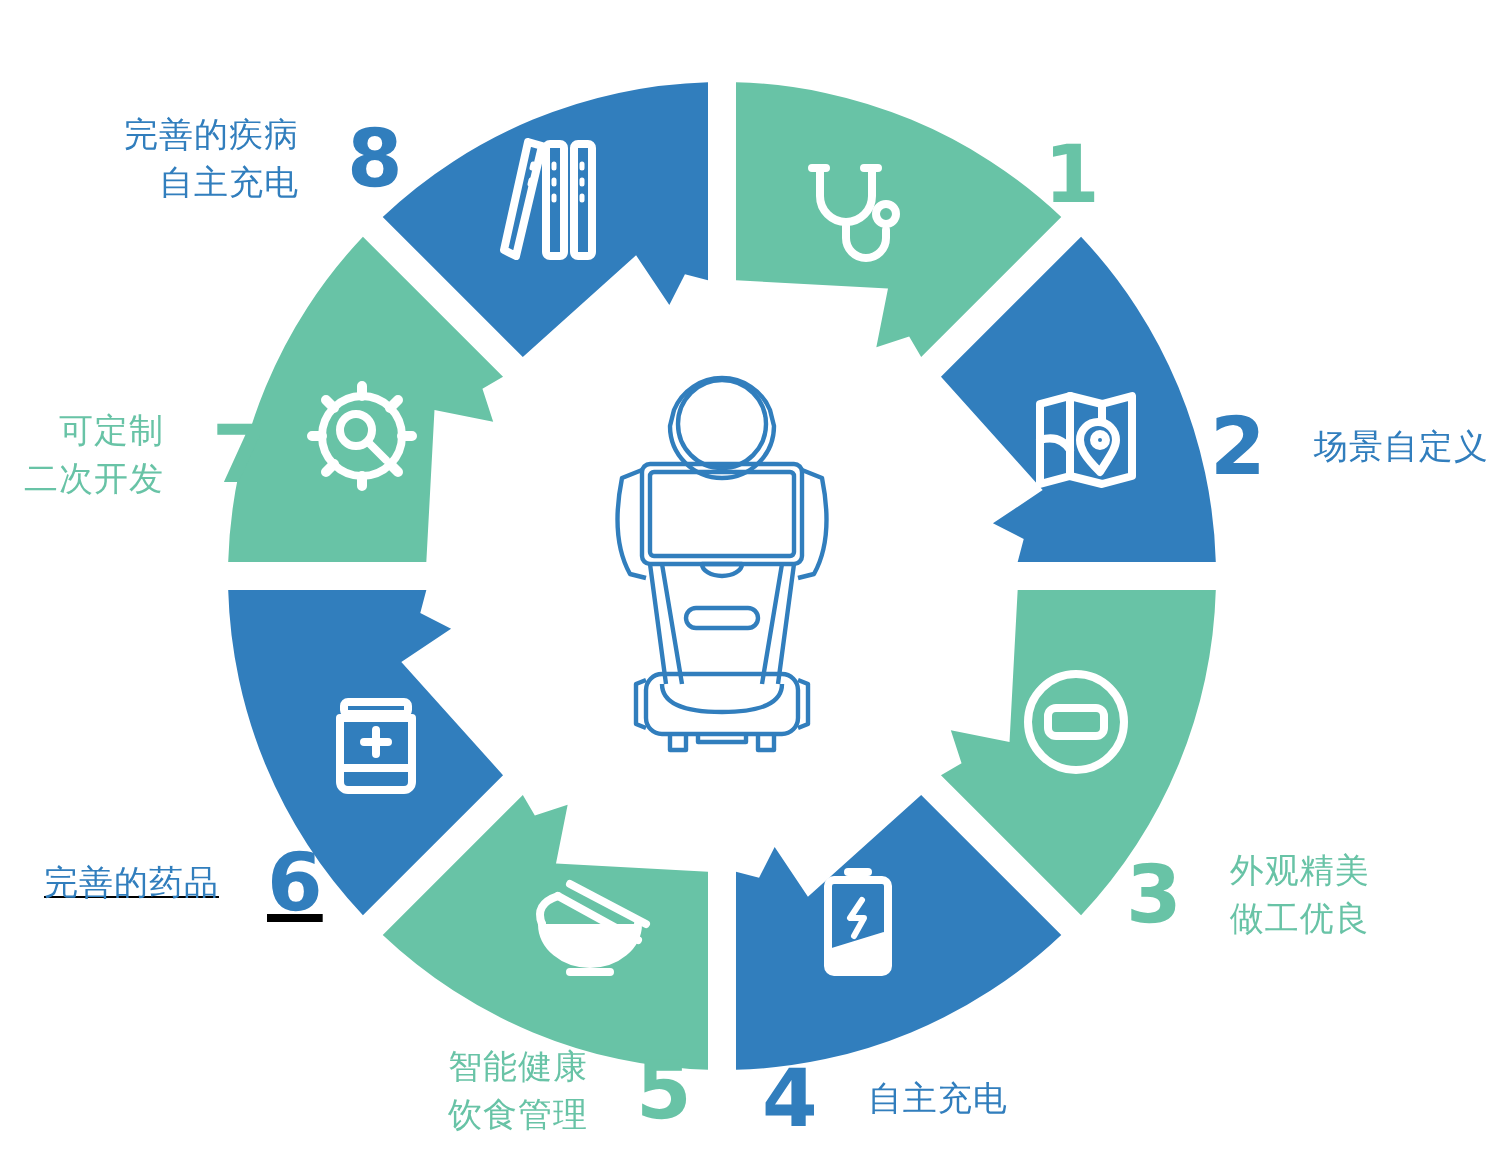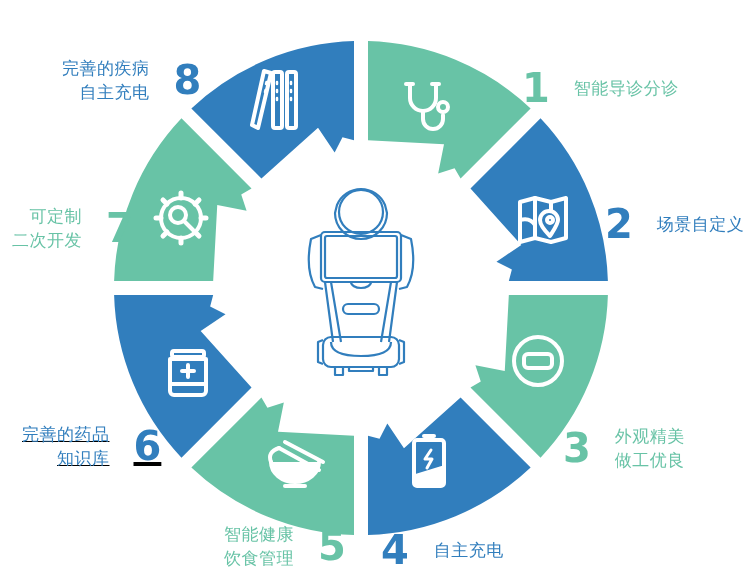--- a/index.html
+++ b/index.html
@@ -96,21 +96,20 @@
     <rect x="-18" y="19" width="36" height="10" rx="5"></rect>
     <path d="M-30,57 q0,14 30,14 q30,0 30,-14"></path>
     <rect x="-38" y="52" width="76" height="30" rx="8"></rect>
     <path d="M-38,55 l-5,2 v20 l5,2 M38,55 l5,2 v20 l-5,2"></path>
     <path d="M-26,82 v8 h8 v-8 M18,82 v8 h8 v-8 M-12,82 v4 h24 v-4"></path>
   </g>
 </svg>
 
 <div class="lbl right" style="left:522px;top:68px;">
   <span class="num g">1</span>
-  <span class="txt g">智能导诊分诊</span>
 </div>
 <div class="lbl right" style="left:605px;top:204px;">
   <span class="num b">2</span>
   <span class="txt b" style="margin-left:0">场景自定义</span>
 </div>
 <div class="lbl right" style="left:563px;top:424px;">
   <span class="num g">3</span>
   <span class="txt g">
     <div>外观精美</div>
     <div>做工优良</div>
@@ -123,21 +122,20 @@
 <div class="lbl left" style="left:224px;top:522px;">
   <span class="txt g">
     <div>智能健康</div>
     <div>饮食管理</div>
   </span>
   <span class="num g">5</span>
 </div>
 <div class="lbl left" style="left:22px;top:422px;text-decoration:underline;">
   <span class="txt b">
     <div>完善的药品</div>
-    <div>知识库</div>
   </span>
   <span class="num b">6</span>
 </div>
 <div class="lbl left" style="left:12px;top:204px;">
   <span class="txt g">
     <div>可定制</div>
     <div>二次开发</div>
   </span>
   <span class="num g">7</span>
 </div>

